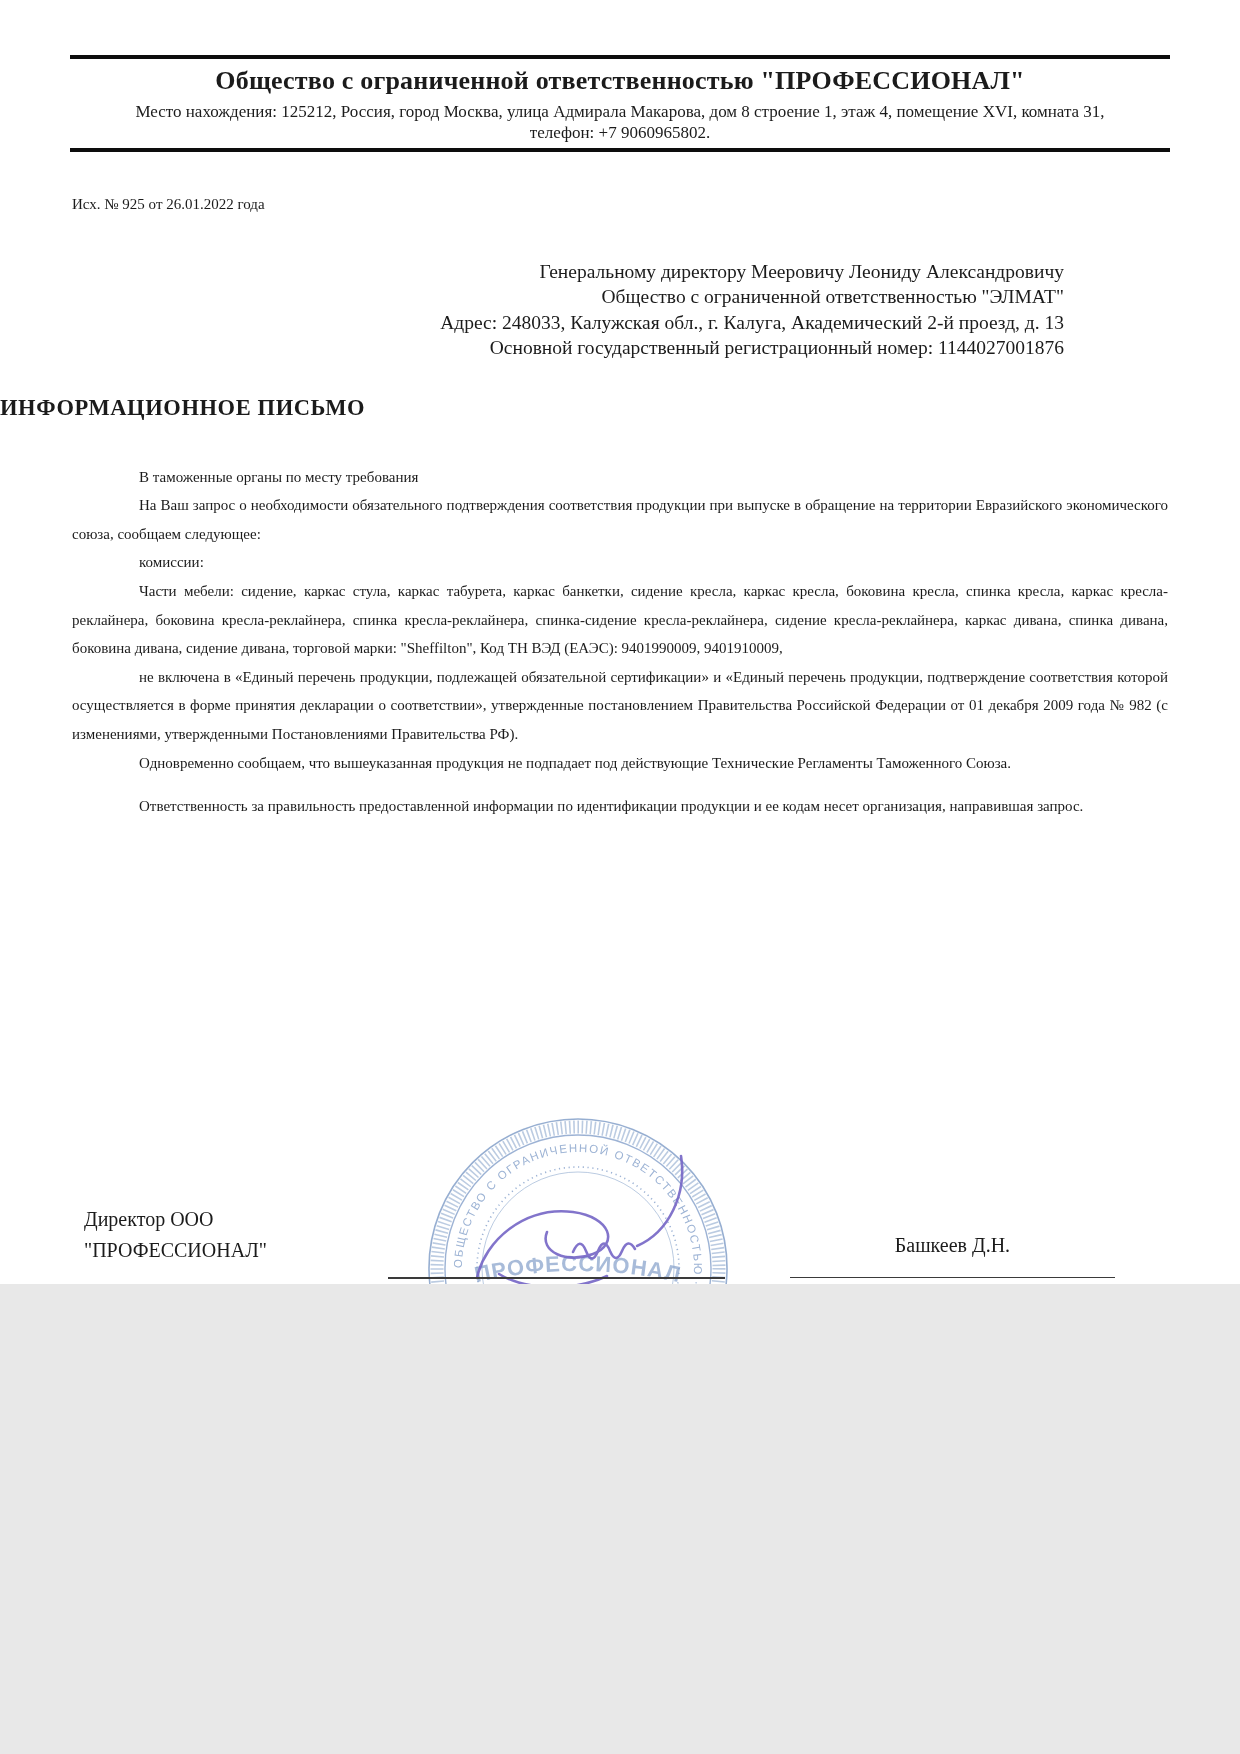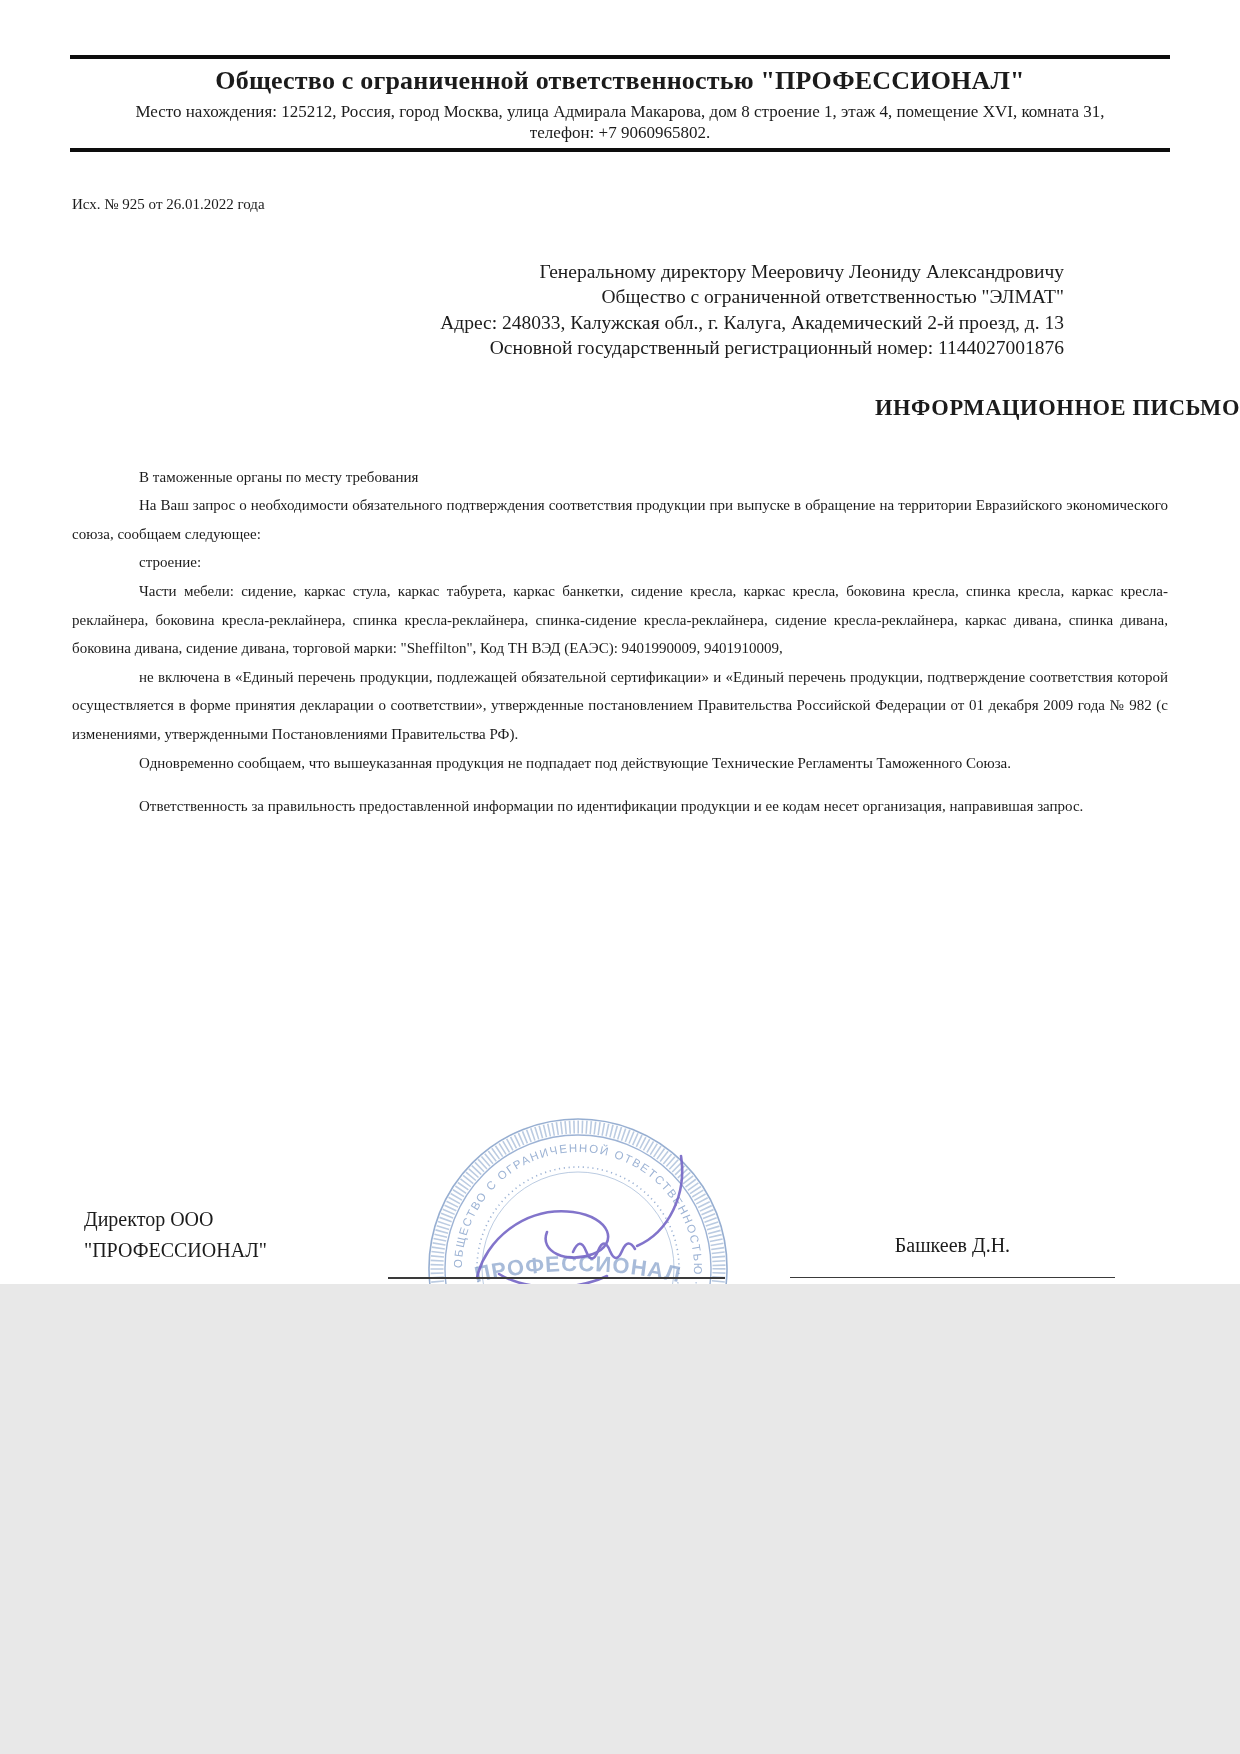--- a/index.html
+++ b/index.html
@@ -17,21 +17,21 @@
     padding:7px 6px 5px 6px;
     text-align:center;
   }
   .company-title { font-size:26px; font-weight:bold; margin:0 0 5px 0; letter-spacing:.2px; }
   .addr-line { font-size:17px; line-height:21px; }
   
   .ref-line { margin:44px 70px 0 72px; font-size:15px; }
   
   .addressee { margin:46px 176px 0 72px; text-align:right; font-size:19.5px; line-height:25.4px; }
   
-  .doc-title { margin:34px 0 0 0; text-align:right; font-size:22.5px; font-weight:bold; letter-spacing:.6px; }
+  .doc-title { margin:34px 0 0 0; text-align:left; font-size:22.5px; font-weight:bold; letter-spacing:.6px; }
   
   .body-text { margin:42px 72px 0 72px; font-size:15px; line-height:28.6px; text-align:justify; }
   .body-text p { margin:0; text-indent:67px; }
   .body-text p.spaced { margin-top:15px; }
   
   .sig-left { position:absolute; left:84px; top:1204px; font-size:20px; line-height:31px; }
   .sign-line { position:absolute; left:388px; top:1277px; width:337px; border-top:2px solid #3a3a3a; }
   .sign-caption { position:absolute; left:388px; top:1283px; width:337px; text-align:center; font-size:22px; }
   .fio-name { position:absolute; left:790px; top:1234px; width:325px; text-align:center; font-size:20px; }
   .fio-line { position:absolute; left:790px; top:1277px; width:325px; border-top:1.5px solid #3a3a3a; }
@@ -58,21 +58,21 @@
     <div>Общество с ограниченной ответственностью "ЭЛМАТ"</div>
     <div>Адрес: 248033, Калужская обл., г. Калуга, Академический 2-й проезд, д. 13</div>
     <div>Основной государственный регистрационный номер: 1144027001876</div>
   </div>
 
   <div class="doc-title">ИНФОРМАЦИОННОЕ ПИСЬМО</div>
 
   <div class="body-text">
     <p>В таможенные органы по месту требования</p>
     <p>На Ваш запрос о необходимости обязательного подтверждения соответствия продукции при выпуске в обращение на территории Евразийского экономического союза, сообщаем следующее:</p>
-    <p>строение:</p>
+    <p>комиссии:</p>
     <p>Части мебели: сидение, каркас стула, каркас табурета, каркас банкетки, сидение кресла, каркас кресла, боковина кресла, спинка кресла, каркас кресла-реклайнера, боковина кресла-реклайнера, спинка кресла-реклайнера, спинка-сидение кресла-реклайнера, сидение кресла-реклайнера, каркас дивана, спинка дивана, боковина дивана, сидение дивана, торговой марки: "Sheffilton", Код ТН ВЭД (ЕАЭС): 9401990009, 9401910009,</p>
     <p>не включена в «Единый перечень продукции, подлежащей обязательной сертификации» и «Единый перечень продукции, подтверждение соответствия которой осуществляется в форме принятия декларации о соответствии», утвержденные постановлением Правительства Российской Федерации от 01 декабря 2009 года № 982 (с изменениями, утвержденными Постановлениями Правительства РФ).</p>
     <p>Одновременно сообщаем, что вышеуказанная продукция не подпадает под действующие Технические Регламенты Таможенного Союза.</p>
     <p class="spaced">Ответственность за правильность предоставленной информации по идентификации продукции и ее кодам несет организация, направившая запрос.</p>
   </div>
 
   <div class="sig-left">
     <div>Директор ООО</div>
     <div>"ПРОФЕССИОНАЛ"</div>
   </div>

